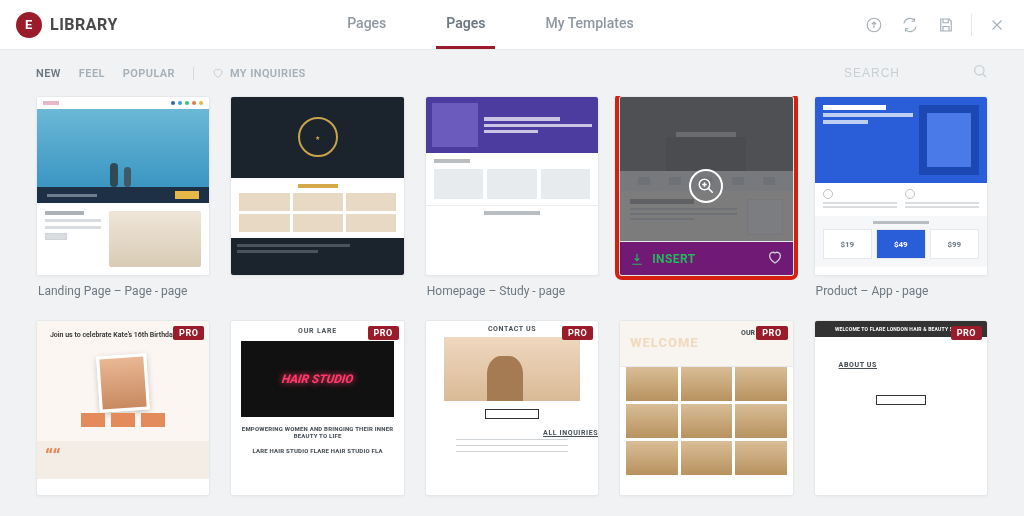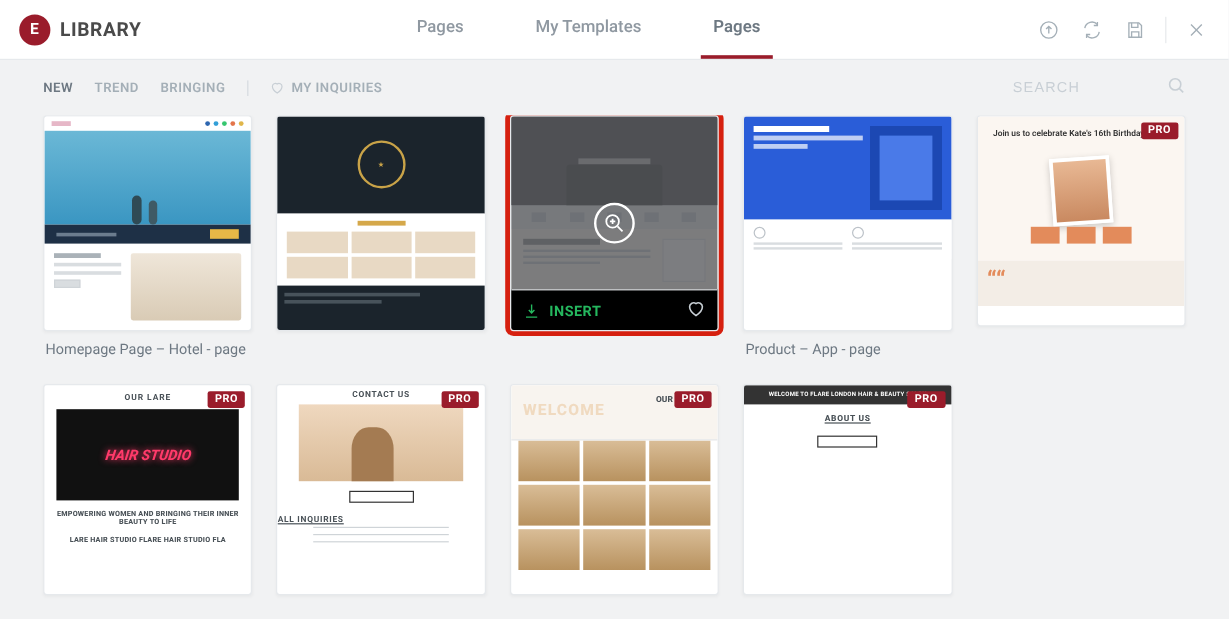--- a/index.html
+++ b/index.html
@@ -90,21 +90,21 @@
   .card-title {
     font-size:12px; color:#6d7882; padding: 2px 2px 0 2px; line-height:1.3;
   }
   .pro-badge {
     position:absolute; top:6px; right:6px; background:#9a1c2b; color:#fff;
     font-size:9px; font-weight:700; padding:2px 6px; border-radius:2px; letter-spacing:.5px;
     z-index:2;
   }
   .actionbar {
     position:absolute; bottom:0; left:0; right:0; height:34px;
-    background:#000000; border-top:1px solid #e6e9ec;
+    background:#701a75; border-top:1px solid #e6e9ec;
     display:flex; align-items:center; padding:0 10px; gap:8px;
   }
   .insert-txt { color:#25b75e; font-weight:700; font-size:12px; letter-spacing:.4px; flex:1;}
   .heart { color:#c8cfd5; }
 
   
   .hotel .hero { height:78px; background:linear-gradient(#6bb8d6,#3a96c2); position:relative;}
   .hotel .topbar { height:12px; background:#fff; display:flex; align-items:center; justify-content:space-between; padding:0 6px;}
   .hotel .topbar .tleft{ width:16px; height:4px; background:#e6b7c7;}
   .hotel .topbar .dots{ display:flex; gap:3px;}
@@ -185,61 +185,61 @@
 
   .salon-b .hd{font-size:7px;font-weight:700;text-align:center;padding:6px 0;letter-spacing:.8px;}
   .salon-b .img{margin:0 10px;height:76px;background:#111;display:flex;align-items:center;justify-content:center;}
   .salon-b .img .neon{font-size:12px;font-weight:800;font-style:italic;color:#ff3a6a;text-shadow:0 0 6px #ff3a6a;transform:skewX(-8deg);line-height:1;text-align:center;}
   .salon-b .p{padding:8px 10px;font-size:6px;font-weight:800;text-align:center;letter-spacing:.2px;}
 
   .salon-c .hd{font-size:7px;font-weight:700;text-align:center;padding:4px 12px;letter-spacing:.6px;}
   .salon-c .img{margin:0 18px;height:64px;background:linear-gradient(#efd8bf,#d9ba96);position:relative;}
   .salon-c .img::after{content:"";position:absolute;bottom:0;left:32%;width:26%;height:70%;background:#a47b52;border-radius:40% 40% 0 0;}
   .salon-c .btn{width:54px;height:10px;background:#fff;border:1px solid #333;margin:8px auto 0;}
-  .salon-c .sub{font-size:7px;font-weight:700;text-align:left;padding:10px 0 2px;letter-spacing:.6px;text-decoration:underline;}
+  .salon-c .sub{font-size:7px;font-weight:700;text-align:right;padding:10px 0 2px;letter-spacing:.6px;text-decoration:underline;}
   .salon-c .lines{padding:0 30px;}
   .salon-c .lines div{height:1px;background:#cfd4d8;margin-bottom:5px;}
 
   .salon-d .header{height:46px;position:relative;background:#f8f4ef;}
   .salon-d .header .l{position:absolute;top:14px;left:10px;font-size:13px;font-weight:800;color:#f0dac0;letter-spacing:1px;}
   .salon-d .header .r{position:absolute;top:8px;right:6px;font-size:7px;font-weight:800;width:48px;text-align:right;}
   .salon-d .gal{display:grid;grid-template-columns:repeat(3,1fr);gap:3px;padding:0 6px 6px;}
   .salon-d .gal div{height:34px;background:linear-gradient(#d9bd97,#b8925f);}
 
   .salon-e .hero{height:92px;background:#f5efe8;display:flex;}
   .salon-e .hero .photo{width:46%;background:linear-gradient(#d9ba96,#c2976a);}
   .salon-e .hero .txt{flex:1;padding:8px 6px;}
   .salon-e .hero .txt .big{font-size:10px;font-weight:800;color:#e8d4b9;line-height:1;}
   .salon-e .hero .txt .t{font-size:7px;font-weight:800;margin-top:4px;}
   .salon-e .band{height:16px;background:#333;color:#fff;font-size:5px;font-weight:700;display:flex;align-items:center;justify-content:center;letter-spacing:.2px;}
-  .salon-e .sub{padding:8px;text-align:center;font-size:7px;font-weight:800;letter-spacing:.6px;text-decoration:underline;}
+  .salon-e .sub{padding:24px;text-align:left;font-size:7px;font-weight:800;letter-spacing:.6px;text-decoration:underline;}
   .salon-e .btn{width:50px;height:10px;border:1px solid #333;margin:2px auto;}
 
   .thumb-inner { display:flex; flex-direction:column; height:100%; }
 
   
   .row2 .thumb { height:176px; }
 </style>
 </head>
 <body>
 
 <div class="header">
   <div class="brand">
     <div class="brand-icon">E</div>
     <span>LIBRARY</span>
   </div>
   <div class="tabs">
     <div class="tab">
         <span>Pages</span>
       </div>
+    <div class="tab active">
+        <span>Pages</span>
+      </div>
     <div class="tab">
         <span>My Templates</span>
-      </div>
-    <div class="tab active">
-        <span>Pages</span>
       </div>
   </div>
   <div class="header-right">
     <div class="hicon">
       <svg viewBox="0 0 24 24">
           <circle cx="12" cy="12" r="9"></circle>
           <path d="M12 16V8M9 11l3-3 3 3"></path>
         </svg>
     </div>
     <div class="hicon">
@@ -259,22 +259,22 @@
       <svg viewBox="0 0 24 24">
           <path d="M6 6l12 12M18 6L6 18"></path>
         </svg>
     </div>
   </div>
 </div>
 
 <div class="filterbar">
   <div class="filters">
     <span class="filter active">NEW</span>
-    <span class="filter">TREND</span>
-    <span class="filter">BRINGING</span>
+    <span class="filter">FEEL</span>
+    <span class="filter">POPULAR</span>
   </div>
   <div class="fav">
     <svg width="12" height="12" viewBox="0 0 24 24" fill="none" stroke="#c8cfd5" stroke-width="2">
         <path d="M12 21s-8-5.3-8-11a5 5 0 0 1 8-4 5 5 0 0 1 8 4c0 5.7-8 11-8 11z"></path>
       </svg>
     <span>MY INQUIRIES</span>
   </div>
   <div class="searchwrap">
     <input class="search" placeholder="SEARCH" style="">
     <span class="sicon">
@@ -312,21 +312,21 @@
             <div class="ltxt">
               <div></div>
               <div></div>
               <div></div>
               <div class="bb"></div>
             </div>
             <div class="img"></div>
           </div>
       </div>
     </div>
-    <div class="card-title">Homepage Page – Hotel - page</div>
+    <div class="card-title">Landing Page – Page - page</div>
   </div>
 
   <div class="card">
     <div class="thumb restaurant">
       <div class="thumb-inner">
         <div class="top">
             <div class="badge">
               <span>★</span>
             </div>
           </div>
@@ -342,20 +342,46 @@
             </div>
           </div>
         <div class="bot">
             <div class="l"></div>
             <div class="l" style="width:50%"></div>
           </div>
       </div>
     </div>
   </div>
 
+  <div class="card">
+    <div class="thumb study">
+      <div class="thumb-inner">
+        <div class="top">
+            <div class="img"></div>
+            <div class="txt">
+              <div></div>
+              <div></div>
+              <div style="width:50%"></div>
+            </div>
+          </div>
+        <div class="mid">
+            <div class="h"></div>
+            <div class="row">
+              <div></div>
+              <div></div>
+              <div></div>
+            </div>
+          </div>
+        <div class="bot">
+            <div class="h"></div>
+          </div>
+      </div>
+    </div>
+    <div class="card-title">Homepage – Study - page</div>
+  </div>
 
   <div class="card highlighted">
     <div class="thumb ux">
       <div class="thumb-inner">
         <div class="top">
             <div class="txt"></div>
             <div class="laptop"></div>
           </div>
         <div class="row1">
             <span></span>
@@ -413,20 +439,28 @@
               <div class="c"></div>
               <div></div>
               <div></div>
             </div>
             <div class="col">
               <div class="c"></div>
               <div></div>
               <div></div>
             </div>
           </div>
+        <div class="pricing">
+            <div class="h"></div>
+            <div class="cards">
+          <div class="pc">$19</div>
+          <div class="pc mid">$49</div>
+          <div class="pc">$99</div>
+        </div>
+          </div>
       </div>
     </div>
     <div class="card-title">Product – App - page</div>
   </div>
 
   <div class="card row2">
     <div class="pro-badge">PRO</div>
     <div class="thumb salon-a">
       <div class="hero">
           <div class="t">Join us to celebrate Kate's

